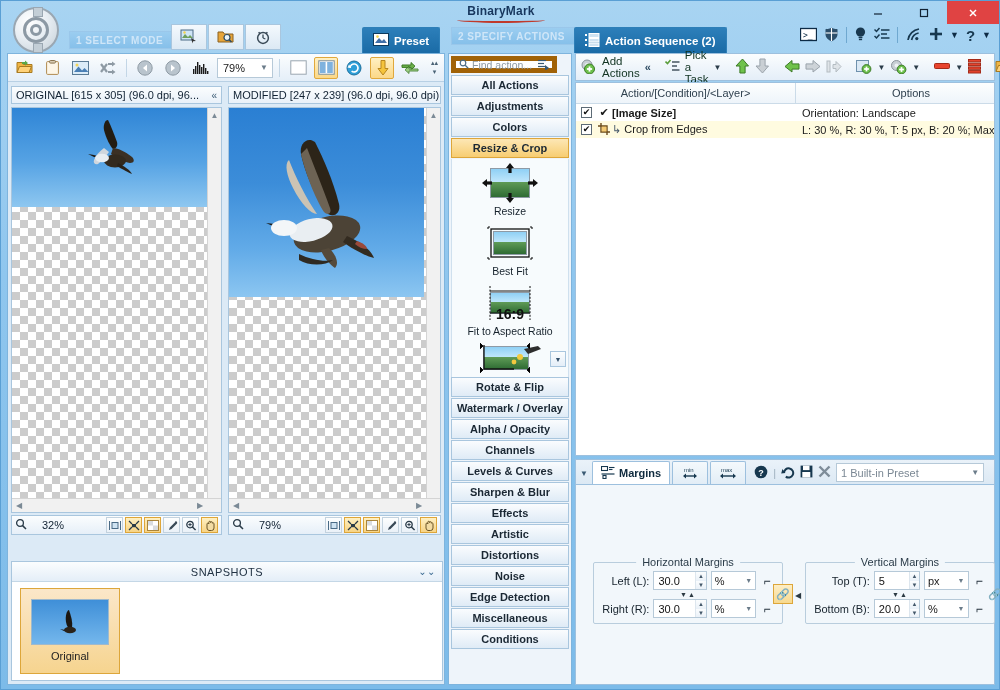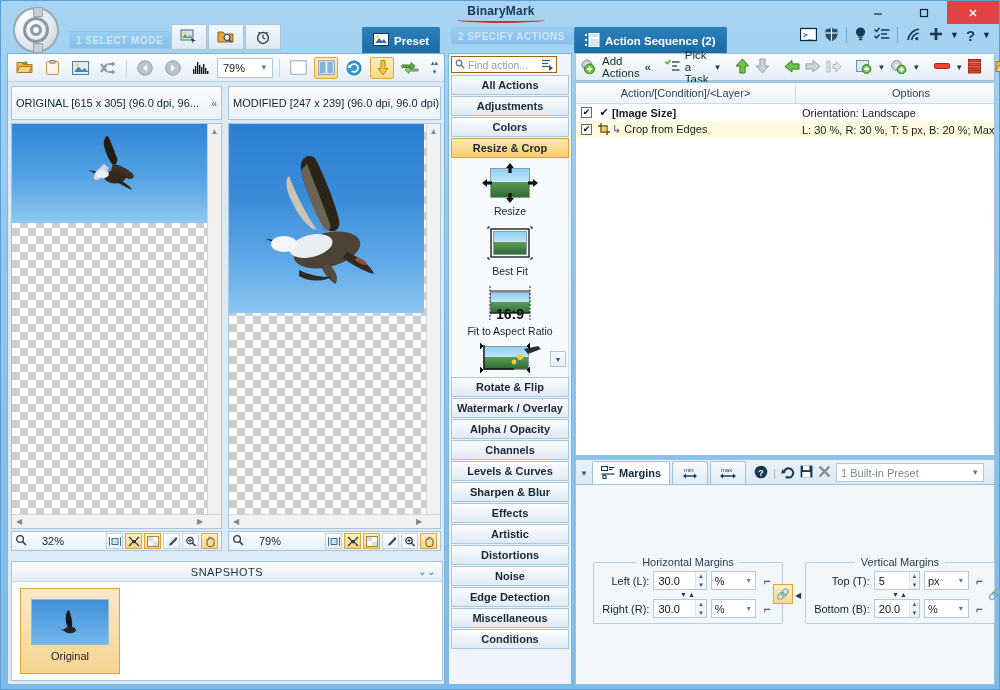--- a/index.html
+++ b/index.html
@@ -103,21 +103,21 @@
     width:56px; height:20px; background:#fff; border:1px solid #b6c9d8;
     display:flex; align-items:center; padding-left:5px; font-size:11px;
   }
   .zoomcombo .arw { margin-left:auto; margin-right:4px; color:#6b7c8a; font-size:8px; }
   .tbover { margin-left:auto; display:flex; flex-direction:column; align-items:center; gap:1px; color:#4a6275; font-size:7px; padding-right:2px;}
 
   .panes { position:absolute; left:0; top:29px; width:100%; height:475px; display:flex; }
   .imgpane { position:relative; width:219px; height:100%; padding:3px; }
   .imgpane + .imgpane { width:219px; }
   .paneheader {
-    height:34px; background:linear-gradient(180deg,#fbfdfe,#e9f1f9);
+    height:18px; background:linear-gradient(180deg,#fbfdfe,#e9f1f9);
     border:1px solid #a9c6de; display:flex; align-items:center;
     padding:0 4px; font-size:11px; color:#123; white-space:nowrap; overflow:hidden;
   }
   .paneheader .collapse { margin-left:auto; color:#3a5a73; font-size:10px; }
   .canvaswrap { position:relative; height:406px; margin-top:3px; border:1px solid #a9c6de; background:#fff; overflow:hidden; }
   .checker {
     position:absolute; inset:0;
     background-image:
       linear-gradient(45deg,#cccccc 25%,transparent 25%,transparent 75%,#cccccc 75%),
       linear-gradient(45deg,#cccccc 25%,transparent 25%,transparent 75%,#cccccc 75%);
@@ -161,21 +161,21 @@
   }
   .snapthumb { width:78px; height:46px; background:linear-gradient(180deg,#3f8fd8,#74b7ec); border:1px solid #9fb9cc; position:relative; overflow:hidden;}
   .snaplabel { margin-top:5px; font-size:11px; color:#222; }
 
   
   .midcol {
     position:absolute; left:447px; top:52px; width:124px; height:632px;
     background:#eef4fa; border:1px solid #7eb4dd;
   }
   .findrow {
-    height:17px; background:#fff; border:1px solid #a16207; margin:2px 14px 2px 2px;
+    height:17px; background:#fff; border:5px solid #a16207; margin:2px 14px 2px 2px;
     display:flex; align-items:center; gap:3px; padding:0 3px;
   }
   .findrow .ph { color:#8d9aa5; font-size:10.5px; }
   .catbtn {
     height:20px; margin:0 2px 1px 2px;
     background:linear-gradient(180deg,#fafcfe,#dfebf6);
     border:1px solid #a9c6de;
     display:flex; align-items:center; justify-content:center;
     font-size:11px; font-weight:bold; color:#1a2733;
   }

